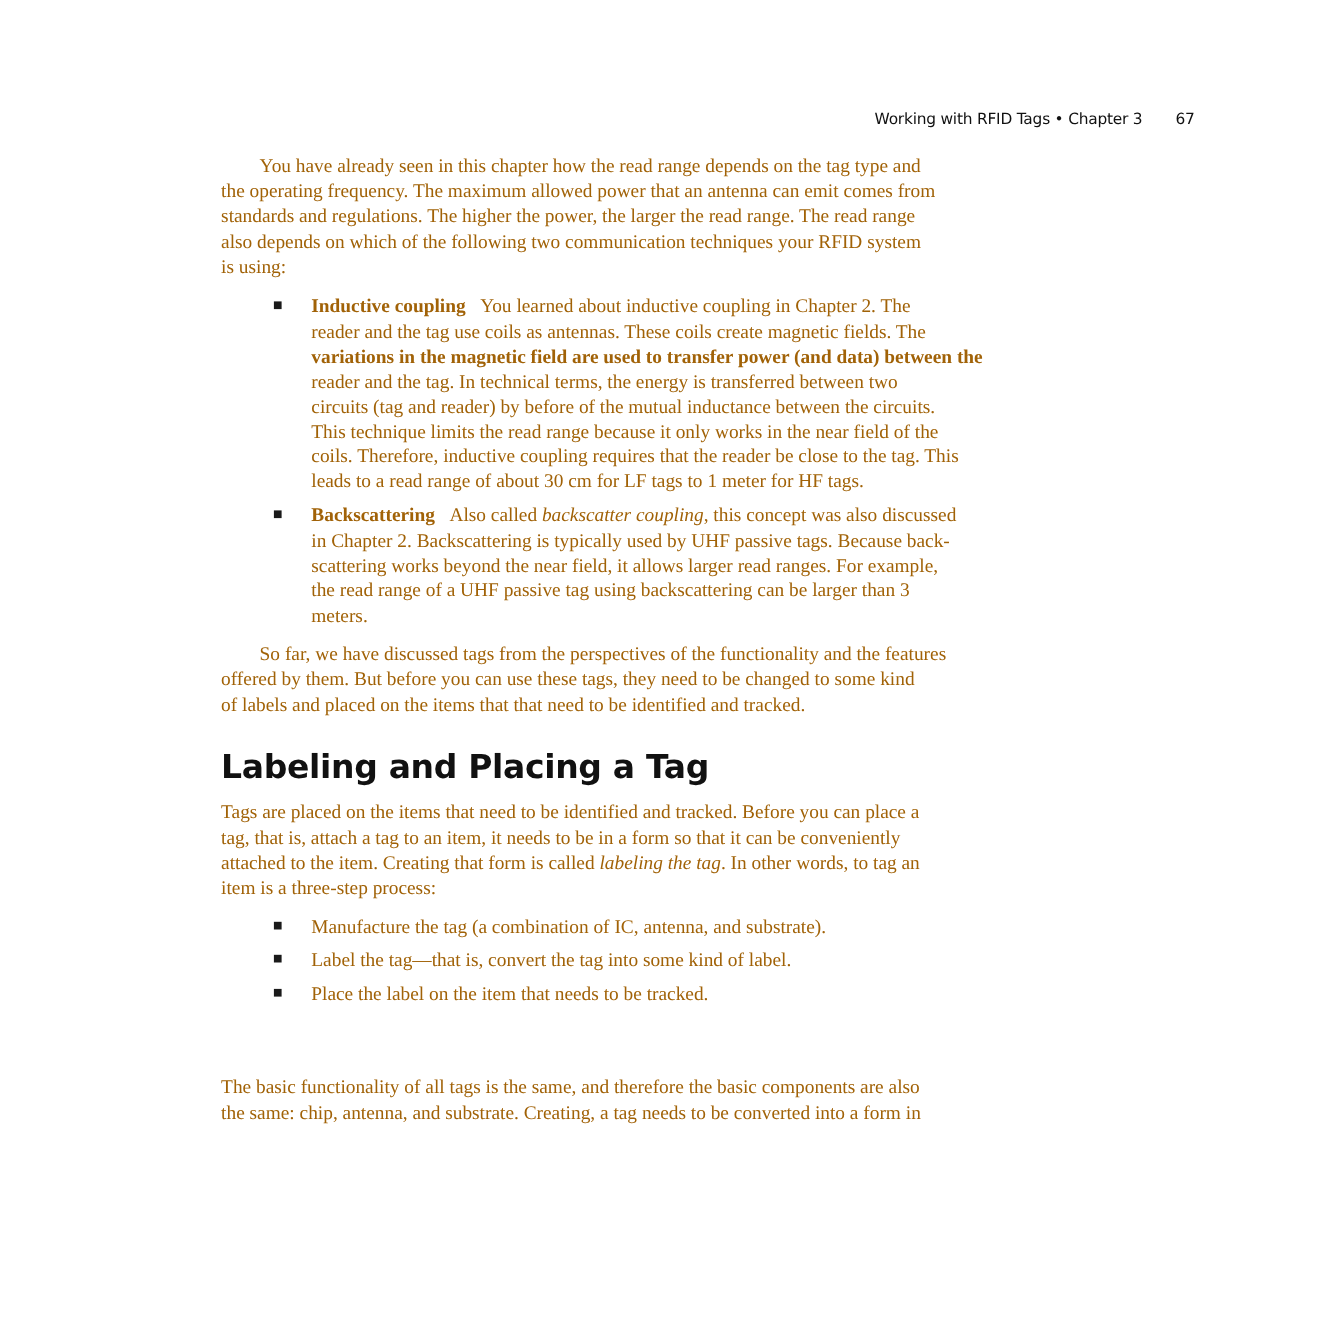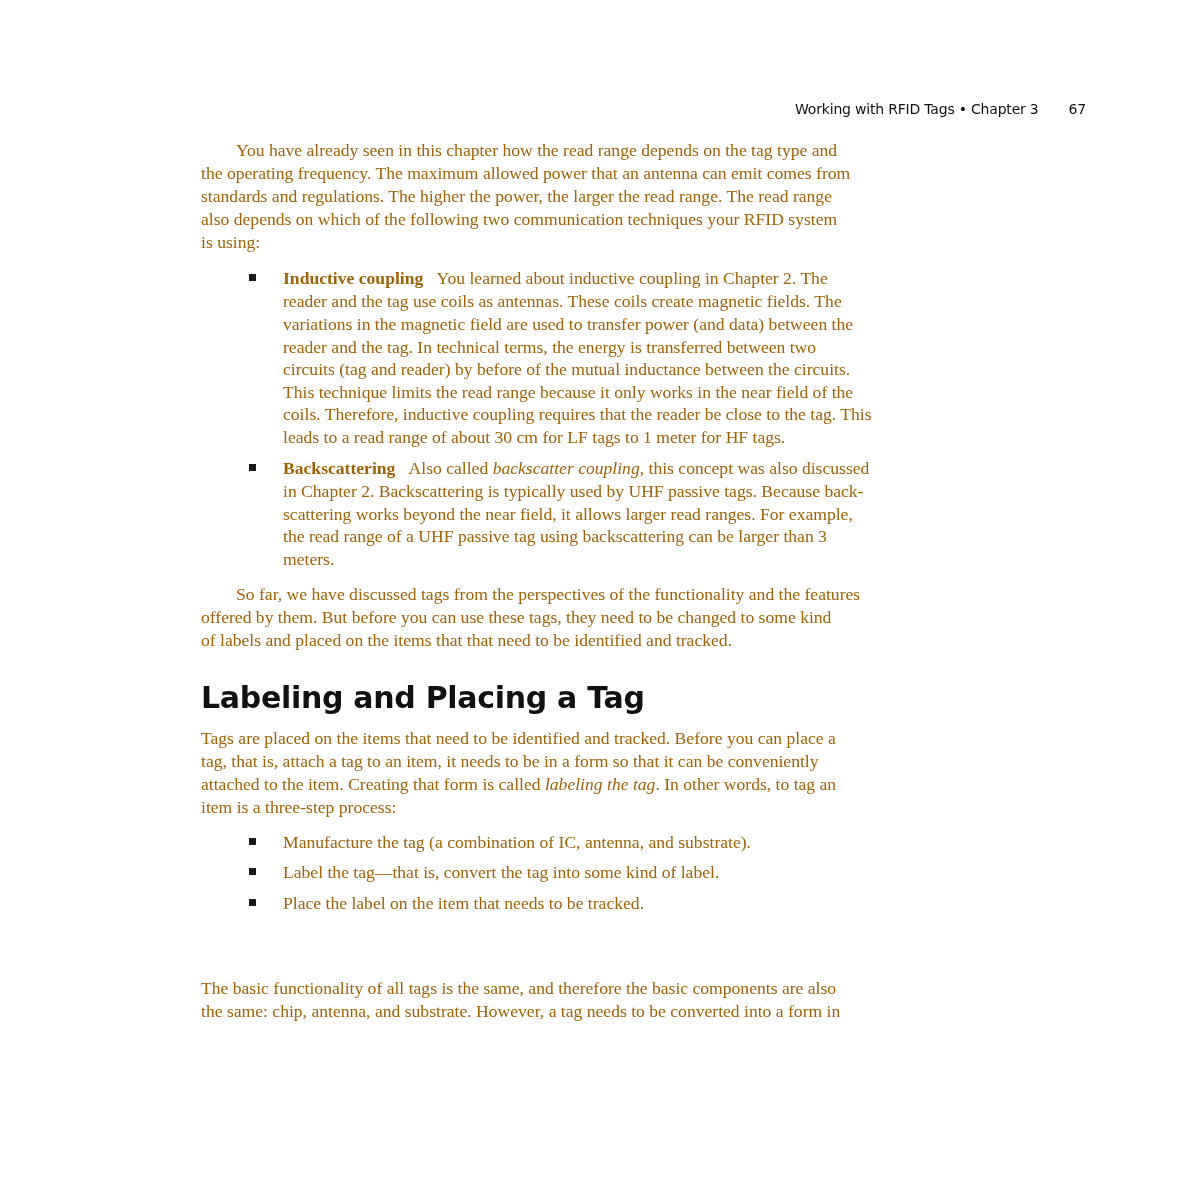--- a/index.html
+++ b/index.html
@@ -47,21 +47,21 @@
     <div class="line" style="left:201px; top:208px;">also depends on which of the following two communication techniques your RFID system</div>
     <div class="line" style="left:201px; top:231px;">is using:</div>
   </div>
 
   <div>
     <div class="bullet" style="left:249px; top:274px;"></div>
     <div class="line" style="left:283px; top:267px;">
       <span class="b">Inductive coupling</span><span>&nbsp;&nbsp;&nbsp;</span><span>You learned about inductive coupling in Chapter 2. The</span>
     </div>
     <div class="line" style="left:283px; top:290px;">reader and the tag use coils as antennas. These coils create magnetic fields. The</div>
-    <div class="line" style="left:283px; top:313px;">variations in the magnetic field are used to transfer power (and data) between the</div>
+    <div class="line" style="left:283px; top:313px;font-weight:bold;">variations in the magnetic field are used to transfer power (and data) between the</div>
     <div class="line" style="left:283px; top:336px;">reader and the tag. In technical terms, the energy is transferred between two</div>
     <div class="line" style="left:283px; top:358px;">circuits (tag and reader) by before of the mutual inductance between the circuits.</div>
     <div class="line" style="left:283px; top:381px;">This technique limits the read range because it only works in the near field of the</div>
     <div class="line" style="left:283px; top:403px;">coils. Therefore, inductive coupling requires that the reader be close to the tag. This</div>
     <div class="line" style="left:283px; top:426px;">leads to a read range of about 30 cm for LF tags to 1 meter for HF tags.</div>
   </div>
 
   <div>
     <div class="bullet" style="left:249px; top:464px;"></div>
     <div class="line" style="left:283px; top:457px;">
@@ -101,16 +101,16 @@
     </div>
     <div>
       <div class="bullet" style="left:249px; top:899px;"></div>
       <div class="line" style="left:283px; top:892px;">Place the label on the item that needs to be tracked.</div>
     </div>
   </div>
 
 
   <div>
     <div class="line" style="left:201px; top:977px;">The basic functionality of all tags is the same, and therefore the basic components are also</div>
-    <div class="line" style="left:201px; top:1000px;">the same: chip, antenna, and substrate. However, a tag needs to be converted into a form in</div>
+    <div class="line" style="left:201px; top:1000px;">the same: chip, antenna, and substrate. Creating, a tag needs to be converted into a form in</div>
   </div>
 
 </div>
 
 </body></html>

